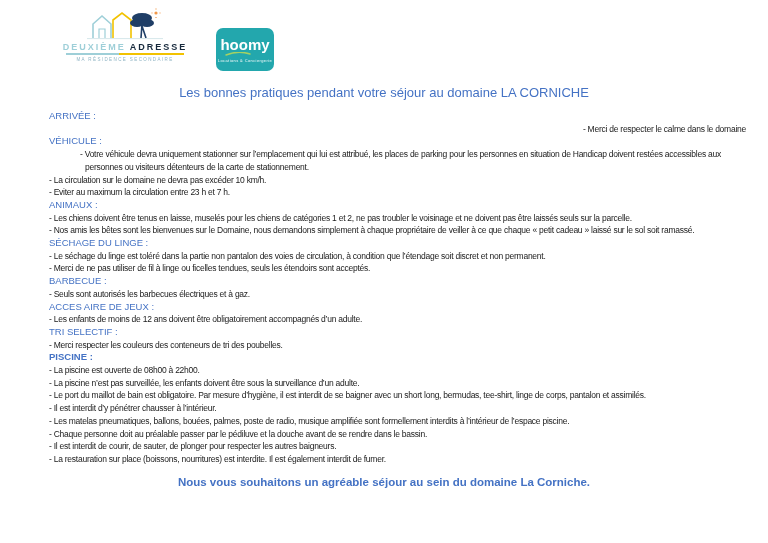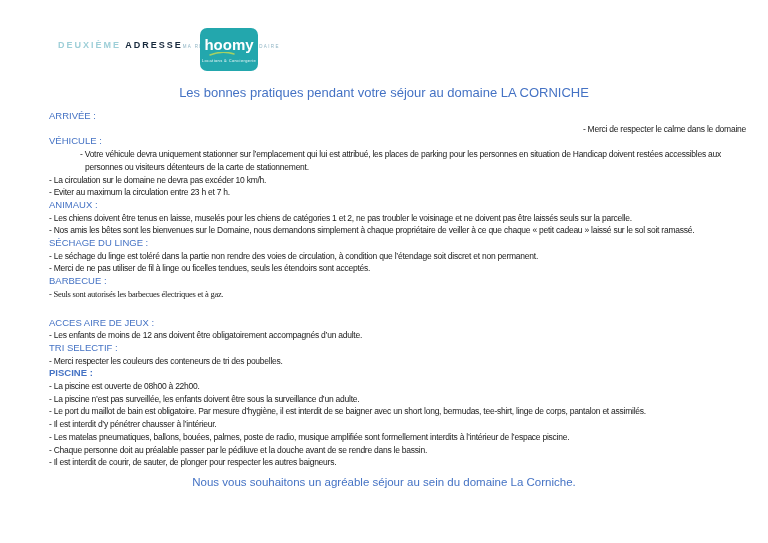--- a/index.html
+++ b/index.html
@@ -5,39 +5,39 @@
   html,body{margin:0;padding:0;}
   body{
     width:768px;height:543px;background:#ffffff;overflow:hidden;
     font-family:"Liberation Sans", sans-serif;
     -webkit-font-smoothing:antialiased;
   }
   .page{position:relative;width:768px;height:543px;background:#fff;}
 
   
   .logo-da{
-    position:absolute;left:58px;top:16px;width:134px;height:58px;
-    display:flex;flex-direction:row;align-items:center;justify-content:flex-start;text-align:center;
+    position:absolute;left:58px;top:8px;width:134px;height:58px;
+    display:flex;flex-direction:column;align-items:center;justify-content:flex-start;text-align:center;
   }
   .logo-da .icon{height:34px;display:block;}
   .logo-da .wordmark{
     font-size:9px;font-weight:bold;letter-spacing:2px;line-height:10px;white-space:nowrap;
   }
   .logo-da .word-light{color:#9ecfd8;}
   .logo-da .word-dark{color:#17293c;}
   .logo-da .underline{
     width:118px;height:2px;margin-top:1px;
     background:linear-gradient(to right,#9ecfd8 0 45%,#f2c200 45% 100%);
   }
   .logo-da .tagline{
     margin-top:2px;font-size:4.5px;letter-spacing:1.4px;color:#8fb4c4;white-space:nowrap;
   }
 
   .logo-hoomy{
-    position:absolute;left:200px;top:28px;width:58px;height:43px;
+    position:absolute;left:216px;top:28px;width:58px;height:43px;
     border-radius:7px;display:flex;flex-direction:column;align-items:center;justify-content:center;
     color:#fff;
   }
   .logo-hoomy .name{font-size:15px;font-weight:bold;line-height:15px;letter-spacing:0px;}
   .logo-hoomy .swoosh{width:26px;height:4px;margin:0 0 2px -14px;}
   .logo-hoomy .tagline{font-size:4px;letter-spacing:.4px;white-space:nowrap;opacity:.95;}
 
   
   .doc-title{
     position:absolute;left:0;top:85px;width:768px;text-align:center;
@@ -48,21 +48,21 @@
   }
   .sec-heading{
     font-size:9.5px;line-height:12.7px;letter-spacing:0px;font-weight:normal;
   }
   .rule-item{
     font-size:8.5px;line-height:12.7px;color:#1a1a1a;letter-spacing:-0.25px;
     padding-left:5px;text-indent:-5px;
   }
   .doc-footer{
     position:absolute;left:0;top:475px;width:768px;text-align:center;
-    font-size:11.5px;line-height:14px;
+    font-size:11.5px;line-height:14px;font-weight:bold;
   }
 </style>
 </head>
 <body>
 
 <div class="page">
 
   <div class="logo-da">
     <svg class="icon" width="80" height="34" viewBox="0 0 80 34">
 
@@ -105,33 +105,34 @@
       <div class="sec-heading" style="color: rgb(68, 114, 196);">ARRIVÉE :</div>
       <div class="rule-item" style="color: rgb(26, 26, 26); text-align: right;">- Merci de respecter le calme dans le domaine</div>
       <div class="sec-heading" style="color: rgb(68, 114, 196);">VÉHICULE :</div>
       <div class="rule-item" style="color: rgb(26, 26, 26); margin-left: 31px;">- Votre véhicule devra uniquement stationner sur l’emplacement qui lui est attribué, les places de parking pour les personnes en situation de Handicap doivent restées accessibles aux personnes ou visiteurs détenteurs de la carte de stationnement.</div>
       <div class="rule-item" style="color: rgb(26, 26, 26);">- La circulation sur le domaine ne devra pas excéder 10 km/h.</div>
       <div class="rule-item" style="color: rgb(26, 26, 26);">- Eviter au maximum la circulation entre 23 h et 7 h.</div>
       <div class="sec-heading" style="color: rgb(68, 114, 196);">ANIMAUX :</div>
       <div class="rule-item" style="color: rgb(26, 26, 26);">- Les chiens doivent être tenus en laisse, muselés pour les chiens de catégories 1 et 2, ne pas troubler le voisinage et ne doivent pas être laissés seuls sur la parcelle.</div>
       <div class="rule-item" style="color: rgb(26, 26, 26);">- Nos amis les bêtes sont les bienvenues sur le Domaine, nous demandons simplement à chaque propriétaire de veiller à ce que chaque « petit cadeau » laissé sur le sol soit ramassé.</div>
       <div class="sec-heading" style="color: rgb(68, 114, 196);">SÉCHAGE DU LINGE :</div>
-      <div class="rule-item" style="color: rgb(26, 26, 26);">- Le séchage du linge est toléré dans la partie non rendre des voies de circulation, à condition que l’étendage soit discret et non permanent.</div>
+      <div class="rule-item" style="color: rgb(26, 26, 26);">- Le séchage du linge est toléré dans la partie non pantalon des voies de circulation, à condition que l’étendage soit discret et non permanent.</div>
       <div class="rule-item" style="color: rgb(26, 26, 26);">- Merci de ne pas utiliser de fil à linge ou ficelles tendues, seuls les étendoirs sont acceptés.</div>
       <div class="sec-heading" style="color: rgb(68, 114, 196);">BARBECUE :</div>
-      <div class="rule-item" style="color: rgb(26, 26, 26); font-family: Liberation Serif, serif;">- Seuls sont autorisés les barbecues électriques et à gaz.</div>
-      <div class="sec-heading" style="color: rgb(68, 114, 196); margin-top: 16px;">ACCES AIRE DE JEUX :</div>
+      <div class="rule-item" style="color: rgb(26, 26, 26);">- Seuls sont autorisés les barbecues électriques et à gaz.</div>
+      <div class="sec-heading" style="color: rgb(68, 114, 196);">ACCES AIRE DE JEUX :</div>
       <div class="rule-item" style="color: rgb(26, 26, 26);">- Les enfants de moins de 12 ans doivent être obligatoirement accompagnés d’un adulte.</div>
       <div class="sec-heading" style="color: rgb(68, 114, 196);">TRI SELECTIF :</div>
       <div class="rule-item" style="color: rgb(26, 26, 26);">- Merci respecter les couleurs des conteneurs de tri des poubelles.</div>
       <div class="sec-heading" style="color: rgb(68, 114, 196); font-weight: bold;">PISCINE :</div>
       <div class="rule-item" style="color: rgb(26, 26, 26);">- La piscine est ouverte de 08h00 à 22h00.</div>
       <div class="rule-item" style="color: rgb(26, 26, 26);">- La piscine n’est pas surveillée, les enfants doivent être sous la surveillance d’un adulte.</div>
       <div class="rule-item" style="color: rgb(26, 26, 26);">- Le port du maillot de bain est obligatoire. Par mesure d’hygiène, il est interdit de se baigner avec un short long, bermudas, tee-shirt, linge de corps, pantalon et assimilés.</div>
       <div class="rule-item" style="color: rgb(26, 26, 26);">- Il est interdit d’y pénétrer chausser à l’intérieur.</div>
       <div class="rule-item" style="color: rgb(26, 26, 26);">- Les matelas pneumatiques, ballons, bouées, palmes, poste de radio, musique amplifiée sont formellement interdits à l’intérieur de l’espace piscine.</div>
       <div class="rule-item" style="color: rgb(26, 26, 26);">- Chaque personne doit au préalable passer par le pédiluve et la douche avant de se rendre dans le bassin.</div>
       <div class="rule-item" style="color: rgb(26, 26, 26);">- Il est interdit de courir, de sauter, de plonger pour respecter les autres baigneurs.</div>
+      <div class="rule-item" style="color: rgb(26, 26, 26);">- La restauration sur place (boissons, nourritures) est interdite. Il est également interdit de fumer.</div>
     </div>
 
   <div class="doc-footer" style="color: rgb(68, 114, 196);">Nous vous souhaitons un agréable séjour au sein du domaine La Corniche.</div>
 
 </div>
 
 </body></html>

